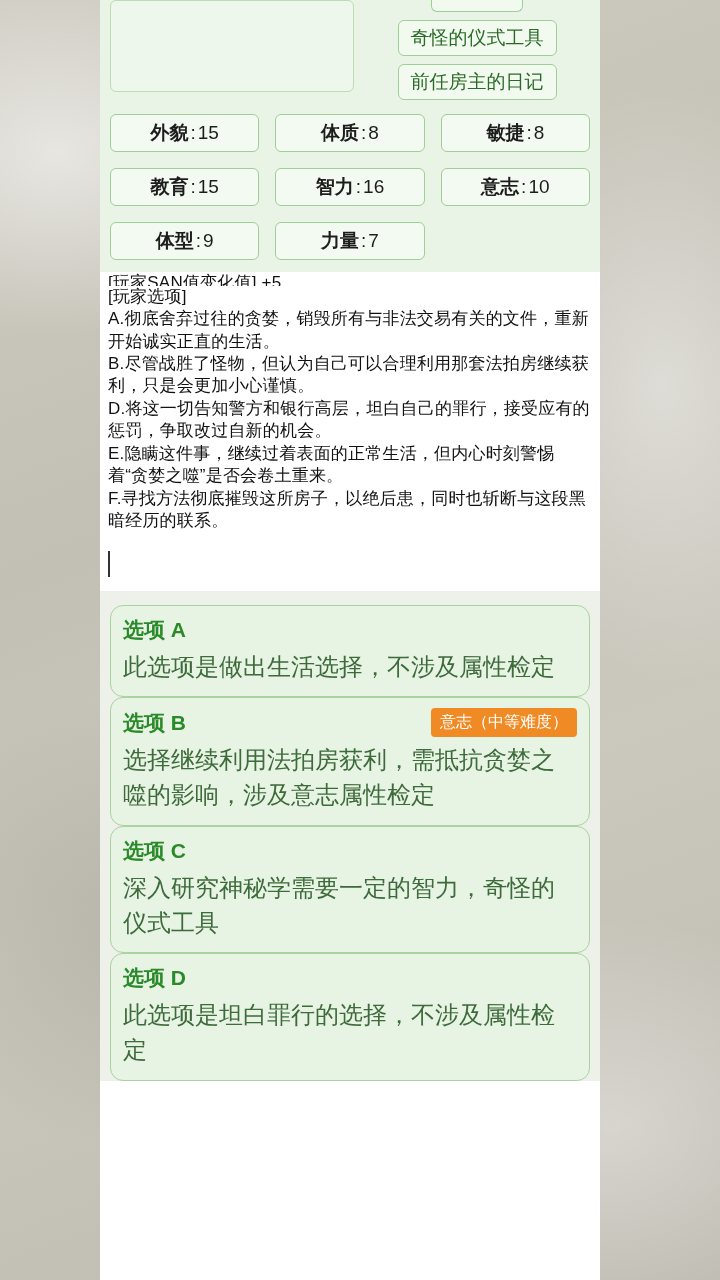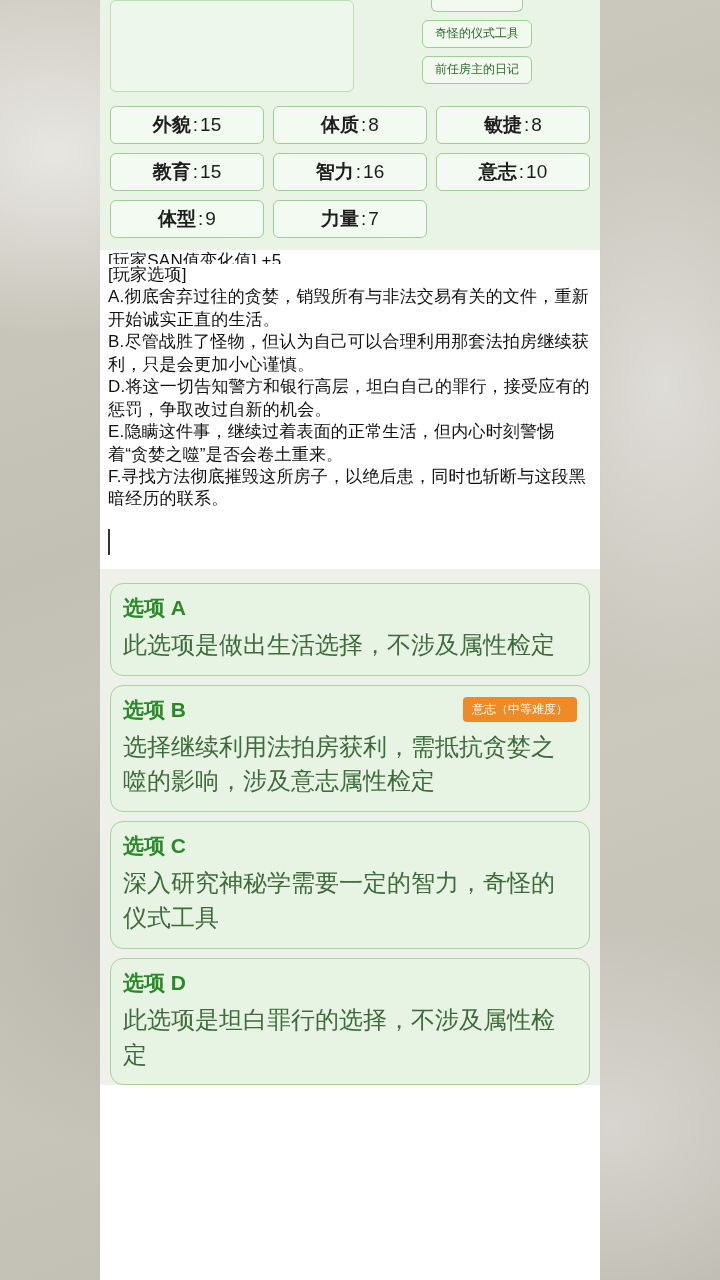--- a/index.html
+++ b/index.html
@@ -60,39 +60,39 @@
     flex-direction: column;
     gap: 8px;
     align-items: center;
     padding-top: 0;
   }
   .item-chip {
     border: 1px solid #9ecf96;
     border-radius: 6px;
     background: #f2faf0;
     color: #2b6b28;
-    font-size: 12px;
+    font-size: 19px;
     padding: 6px 12px;
     line-height: 1.15;
     white-space: nowrap;
   }
   .item-chip.cut {
     border-top: none;
     border-top-left-radius: 0;
     border-top-right-radius: 0;
     height: 12px;
     padding: 0 12px;
     width: 92px;
     overflow: hidden;
   }
 
   .stats-grid {
     display: grid;
     grid-template-columns: repeat(3, 1fr);
-    gap: 9px;
+    gap: 16px;
     padding: 14px 10px 0 10px;
   }
   .stat {
     border: 1px solid #9ecf96;
     border-radius: 6px;
     background: #f3faf1;
     height: 38px;
     display: flex;
     align-items: center;
     justify-content: center;
@@ -133,38 +133,38 @@
   
   .options {
     background: #eef0ea;
     padding: 14px 10px 0 10px;
   }
   .opt-card {
     border: 1px solid #a9d3a1;
     border-radius: 13px;
     background: #e7f3e3;
     padding: 10px 12px 12px 12px;
-    margin-bottom: 9px;
+    margin-bottom: 0;
     position: relative;
   }
   .opt-head {
     display: flex;
     align-items: center;
     justify-content: space-between;
     gap: 10px;
     margin-bottom: 6px;
   }
   .opt-title {
     color: #2a8a2a;
     font-weight: bold;
     font-size: 21px;
   }
   .badge {
     color: #fff;
-    font-size: 12px;
+    font-size: 16px;
     border-radius: 4px;
     padding: 4px 9px;
     white-space: nowrap;
   }
   .badge.orange { background: #f08a24; }
   .badge.green { background: #2e9b3a; }
   .opt-desc {
     color: #3e6b3c;
     font-size: 24px;
     line-height: 1.45;

